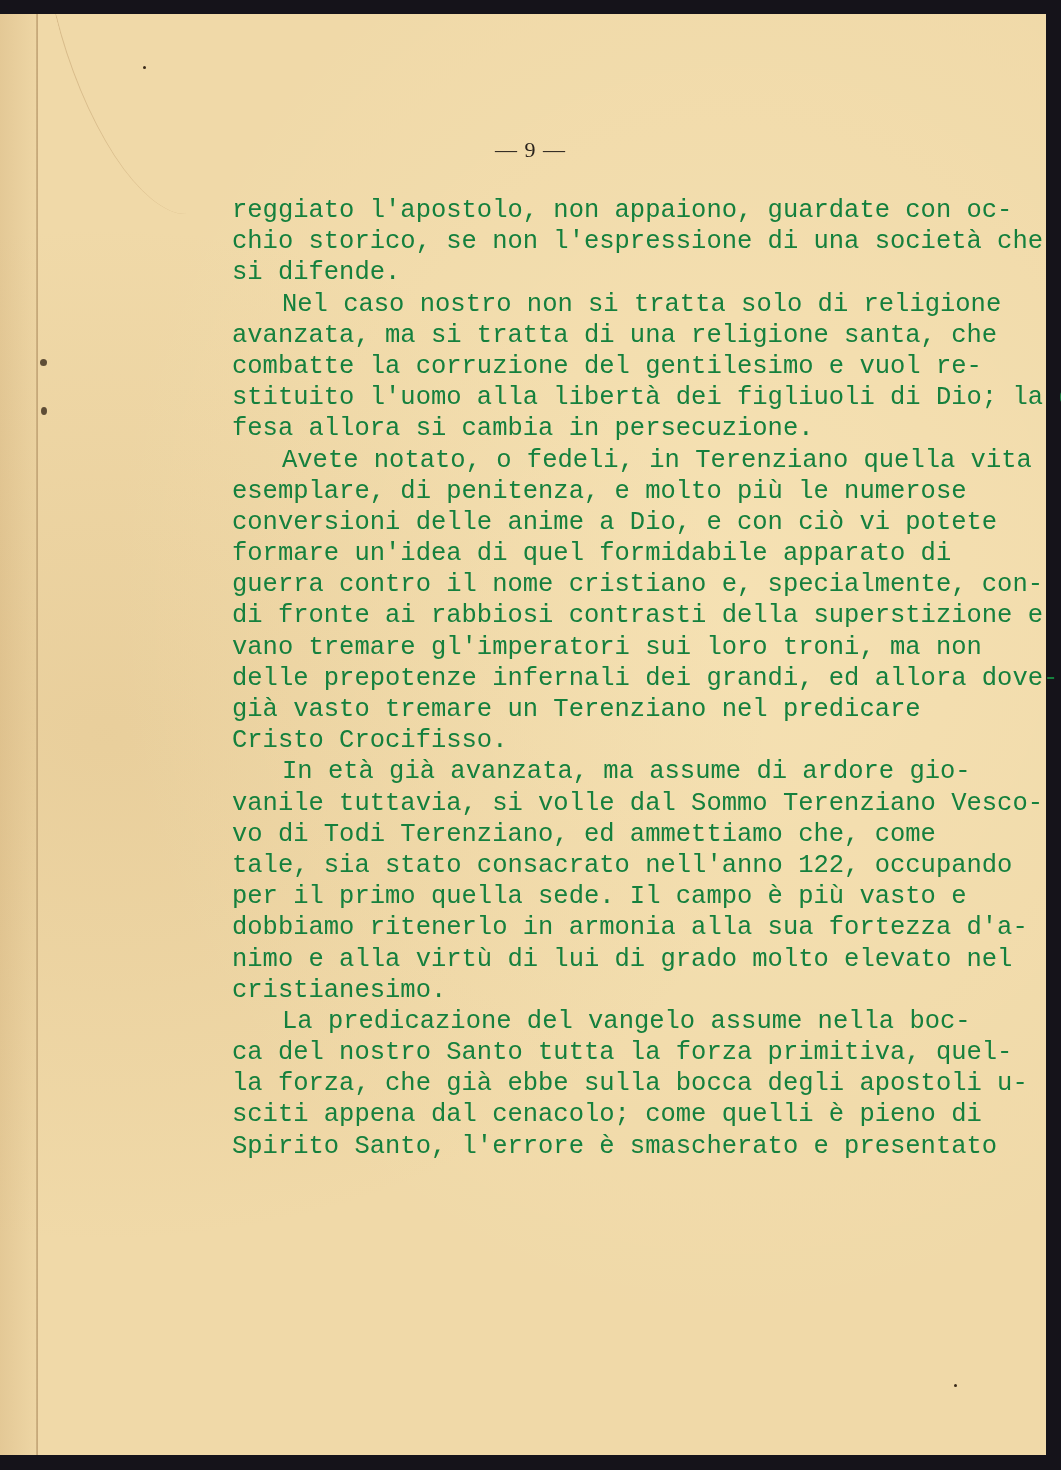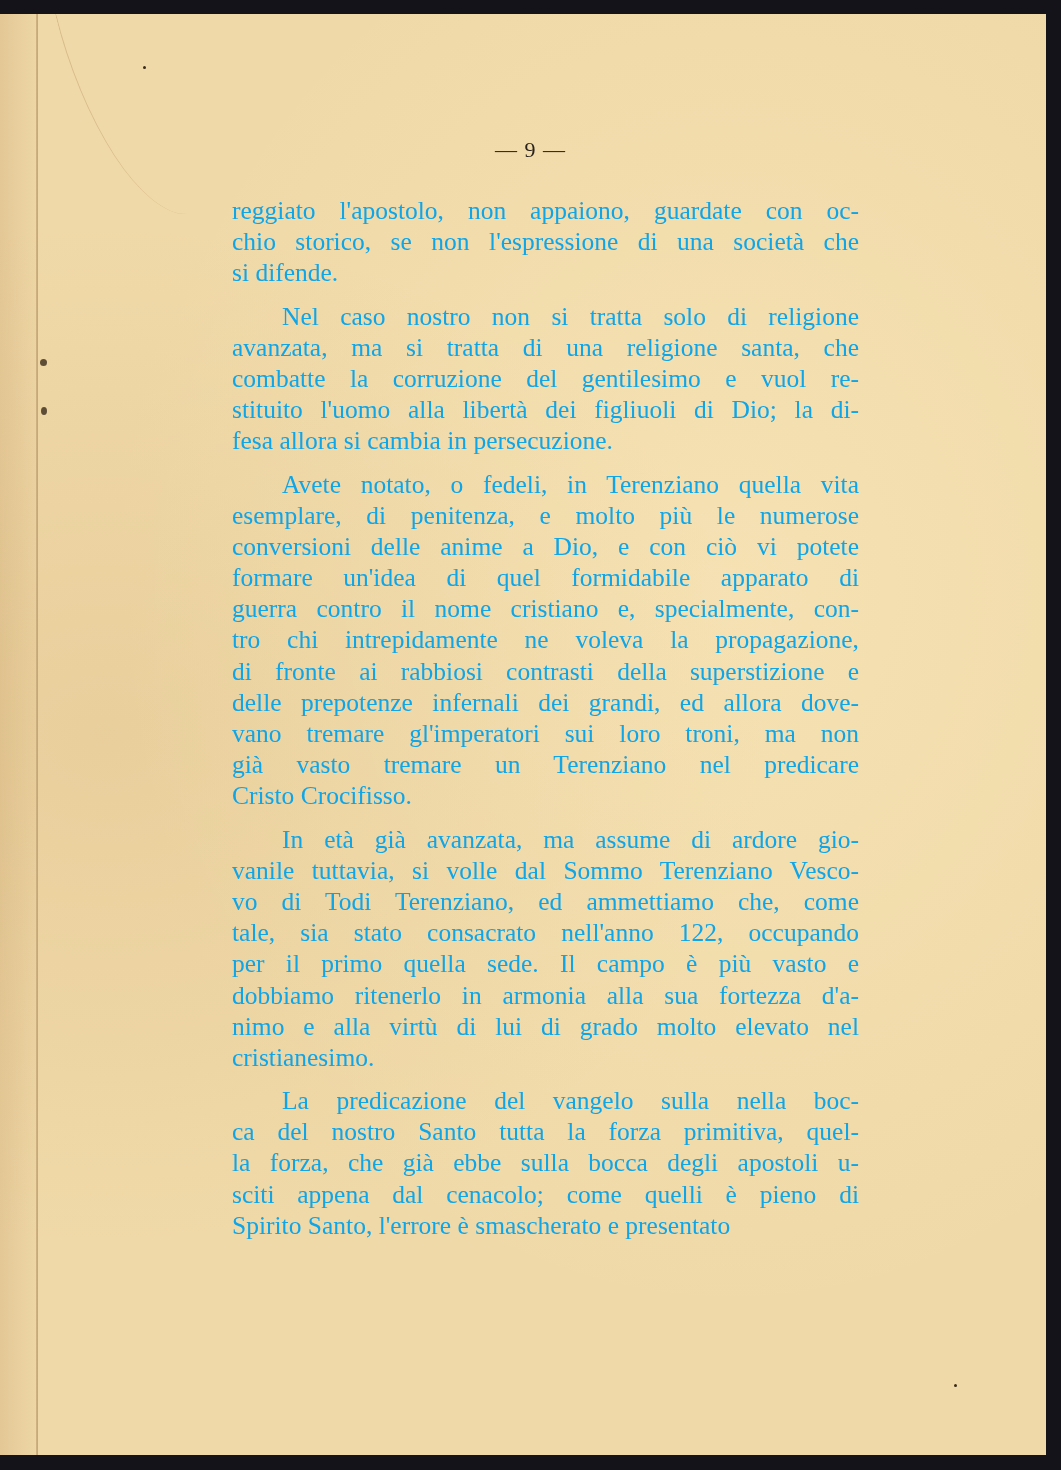--- a/index.html
+++ b/index.html
@@ -60,42 +60,42 @@
       text-align: center;
       font-size: 22px;
       color: #2a241d;
       letter-spacing: 1px;
     }
     .text-block {
       position: absolute;
       left: 232px;
       top: 195px;
       width: 627px;
-      color: #0ea5e9;
+      color: #15803d;
       font-size: 25.5px;
       line-height: 31.2px;
+      font-family: Liberation Mono, monospace;
     }
     .para {
       margin: 0;
       text-align: justify;
       text-align-last: left;
     }
     .line {
       display: block;
       text-align: justify;
       text-align-last: justify;
       white-space: nowrap;
       height: 31.2px;
     }
     .line.last {
       text-align-last: left;
     }
     .line.indent {
       padding-left: 50px;
-      margin-top: 12px;
     }
     .spot {
       position: absolute;
       border-radius: 50%;
       background: #3a2a1a;
     }
   </style>
 </head>
 <body>
 
@@ -123,37 +123,36 @@
       <span class="line">combatte la corruzione del gentilesimo e vuol re-</span>
       <span class="line">stituito l'uomo alla libertà dei figliuoli di Dio; la di-</span>
       <span class="line last">fesa allora si cambia in persecuzione.</span>
     </div>
     <div class="para">
       <span class="line indent">Avete notato, o fedeli, in Terenziano quella vita</span>
       <span class="line">esemplare, di penitenza, e molto più le numerose</span>
       <span class="line">conversioni delle anime a Dio, e con ciò vi potete</span>
       <span class="line">formare un'idea di quel formidabile apparato di</span>
       <span class="line">guerra contro il nome cristiano e, specialmente, con-</span>
-      <span class="line">tro chi intrepidamente ne voleva la propagazione,</span>
       <span class="line">di fronte ai rabbiosi contrasti della superstizione e</span>
+      <span class="line">vano tremare gl'imperatori sui loro troni, ma non</span>
       <span class="line">delle prepotenze infernali dei grandi, ed allora dove-</span>
-      <span class="line">vano tremare gl'imperatori sui loro troni, ma non</span>
       <span class="line">già vasto tremare un Terenziano nel predicare</span>
       <span class="line last">Cristo Crocifisso.</span>
     </div>
     <div class="para">
       <span class="line indent">In età già avanzata, ma assume di ardore gio-</span>
       <span class="line">vanile tuttavia, si volle dal Sommo Terenziano Vesco-</span>
       <span class="line">vo di Todi Terenziano, ed ammettiamo che, come</span>
       <span class="line">tale, sia stato consacrato nell'anno 122, occupando</span>
       <span class="line">per il primo quella sede. Il campo è più vasto e</span>
       <span class="line">dobbiamo ritenerlo in armonia alla sua fortezza d'a-</span>
       <span class="line">nimo e alla virtù di lui di grado molto elevato nel</span>
       <span class="line last">cristianesimo.</span>
     </div>
     <div class="para">
-      <span class="line indent">La predicazione del vangelo sulla nella boc-</span>
+      <span class="line indent">La predicazione del vangelo assume nella boc-</span>
       <span class="line">ca del nostro Santo tutta la forza primitiva, quel-</span>
       <span class="line">la forza, che già ebbe sulla bocca degli apostoli u-</span>
       <span class="line">sciti appena dal cenacolo; come quelli è pieno di</span>
       <span class="line last">Spirito Santo, l'errore è smascherato e presentato</span>
     </div>
   </div>
 
 </body></html>

